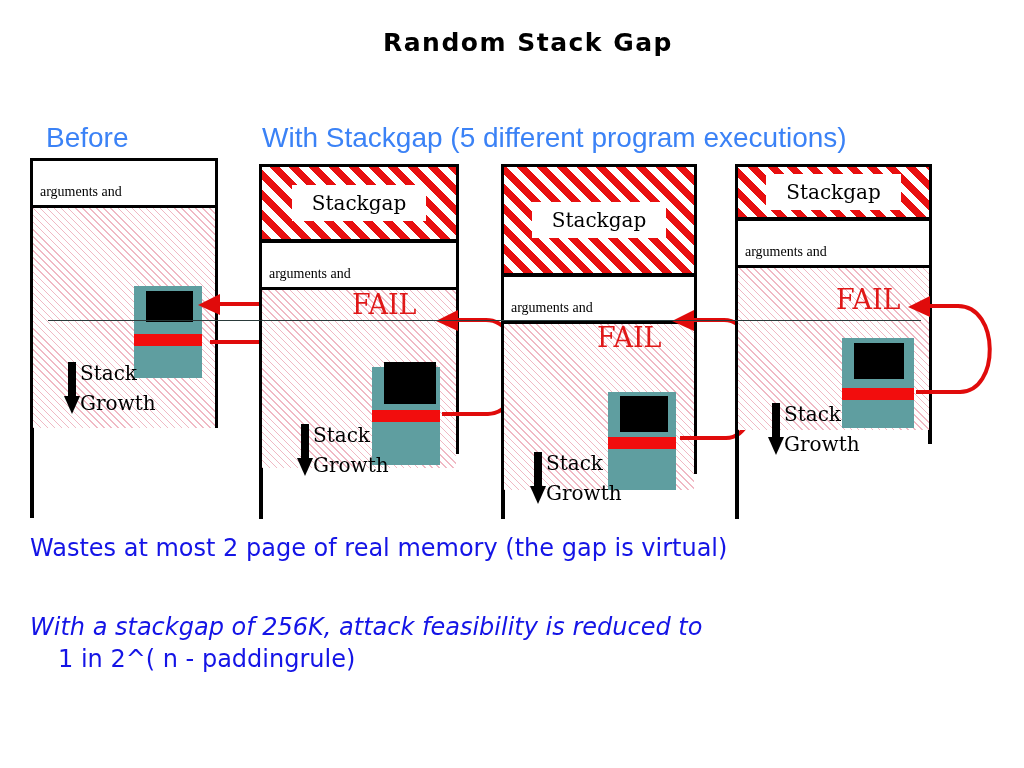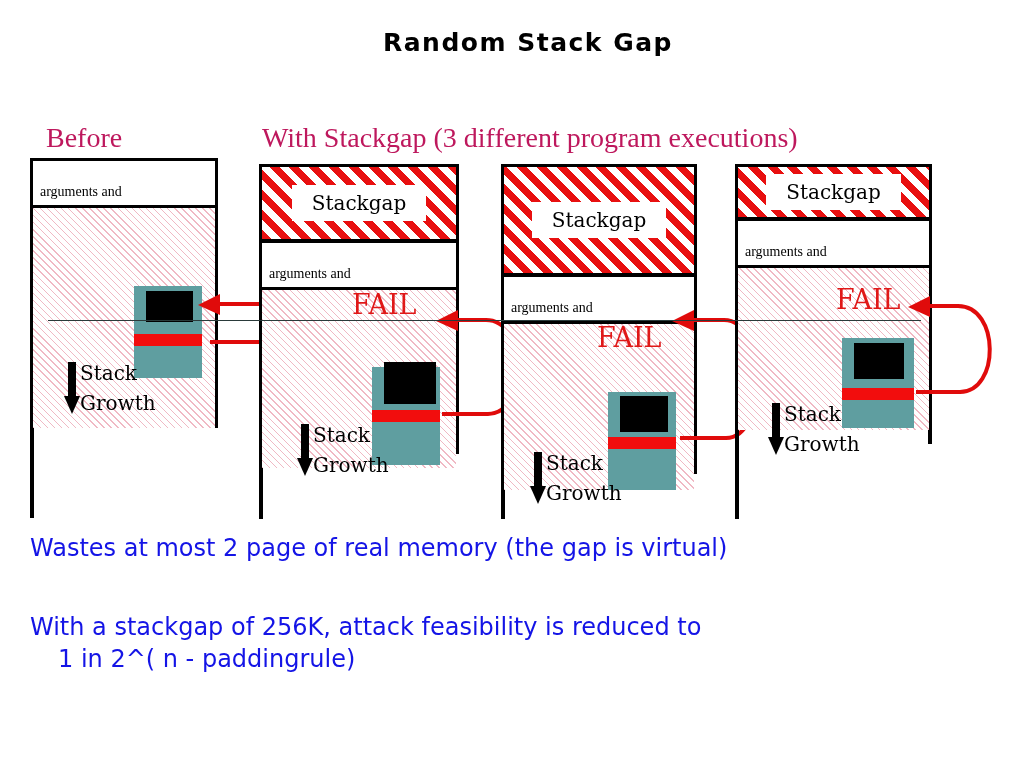--- a/index.html
+++ b/index.html
@@ -9,21 +9,21 @@
   }
   #slide{position:absolute;left:0;top:0;width:1024px;height:768px;}
 
   .title{
     position:absolute;left:0;top:28px;width:1024px;text-align:center;
     font-family:"DejaVu Sans",sans-serif;font-weight:bold;font-size:25px;
     color:#000000;letter-spacing:1.5px;margin-left:16px;
   }
 
   .hdr{
-    position:absolute;color:#be185d;font-family:Liberation Serif, serif;
+    position:absolute;color:#3b82f6;font-family:Liberation Sans, sans-serif;
     font-size:28px;font-weight:400;white-space:nowrap;
   }
   #hdr-before{left:46px;top:122px;}
   #hdr-with{left:262px;top:122px;}
 
   
   .col{position:absolute;}
   .rail{position:absolute;width:4px;background:#000000;}
 
   .argbox{
@@ -80,21 +80,21 @@
   }
 </style>
 </head>
 <body>
 
 <div id="slide">
 
   <div class="title">Random Stack Gap</div>
 
   <div class="hdr" id="hdr-before">Before</div>
-  <div class="hdr" id="hdr-with">With Stackgap  (3 different program executions)</div>
+  <div class="hdr" id="hdr-with">With Stackgap  (5 different program executions)</div>
 
   <div class="col">
     <div class="rail" style="left:30px;top:158px;height:360px;"></div>
     <div class="rail" style="left:214px;top:158px;height:270px;"></div>
 
     <div class="argbox" style="left:30px;top:158px;width:188px;height:50px;">
       <span>arguments and<br>environment</span>
     </div>
 
     <div class="pink" style="left:33px;top:208px;width:182px;height:220px;"></div>
@@ -217,16 +217,16 @@
       <path d="M 18 100 L 62 100 C 102 100 102 14 60 14 L 30 14" fill="none" stroke="#e00b0b" stroke-width="4"></path>
       <polygon points="32,4 10,15 32,25" fill="#e00b0b"></polygon>
     </svg>
   </div>
 
   <div class="hline" style="left:48px;top:320px;width:290px;"></div>
   <div class="hline" style="left:338px;top:320px;width:433px;"></div>
   <div class="hline" style="left:771px;top:320px;width:150px;"></div>
 
   <div class="body-text" style="left:30px;top:534px;">Wastes at most 2 page of real memory (the gap is virtual)</div>
-  <div class="body-text" style="left:30px;top:613px;">With a stackgap of 256K, attack feasibility is reduced to</div>
+  <div class="body-text" style="left:30px;top:613px;font-style:italic;">With a stackgap of 256K, attack feasibility is reduced to</div>
   <div class="body-text" style="left:58px;top:645px;">1 in 2^( n - paddingrule)</div>
 
 </div>
 
 </body></html>

